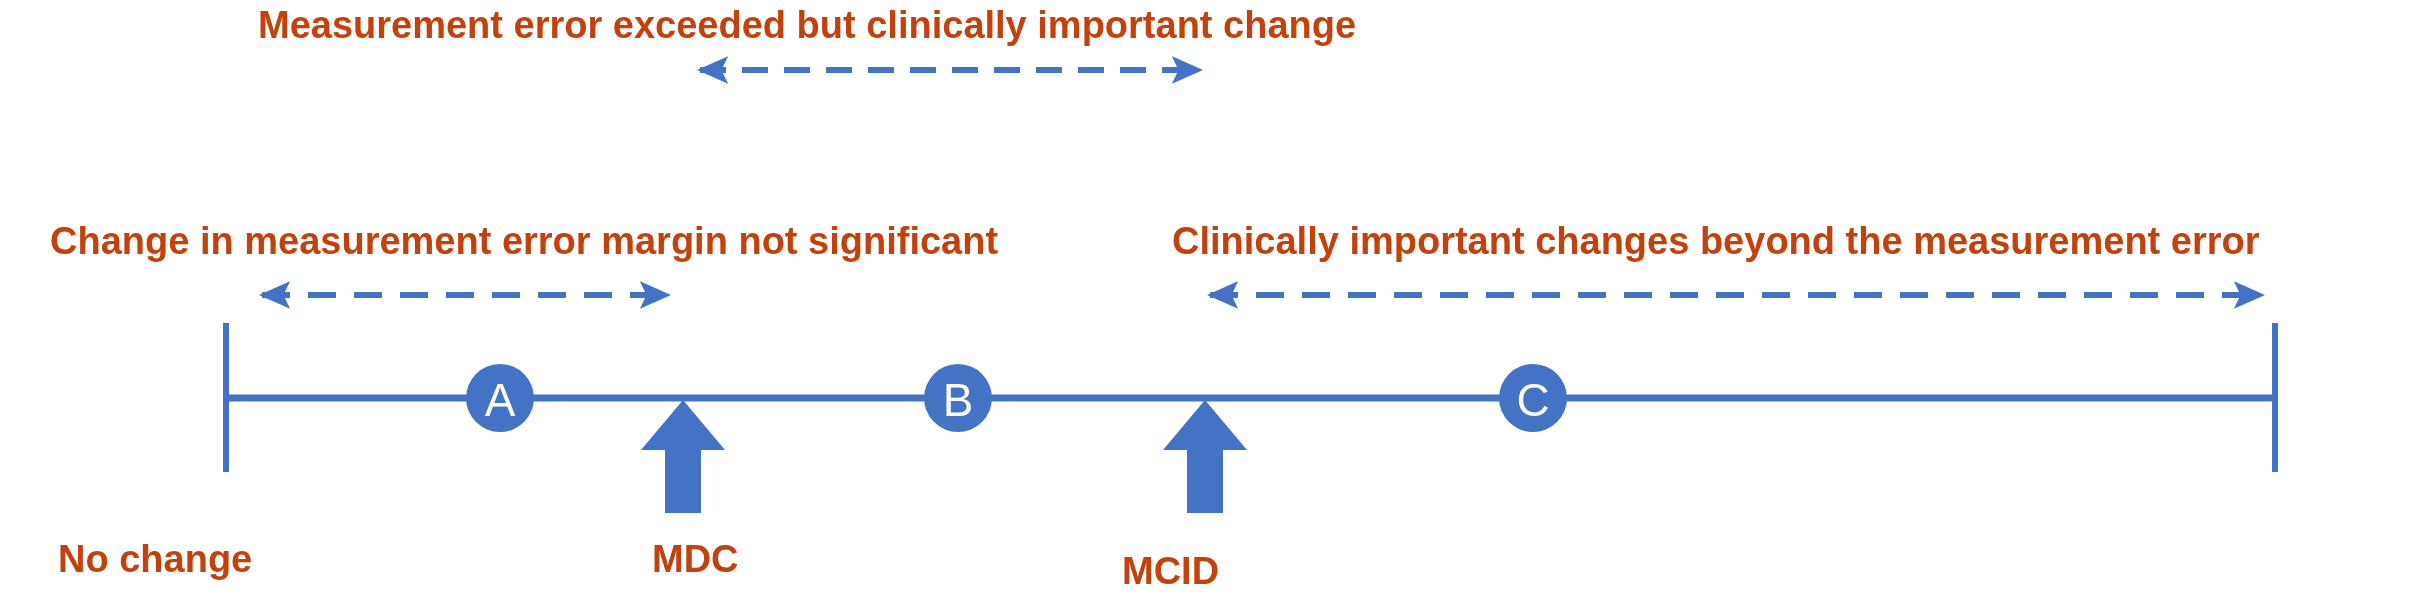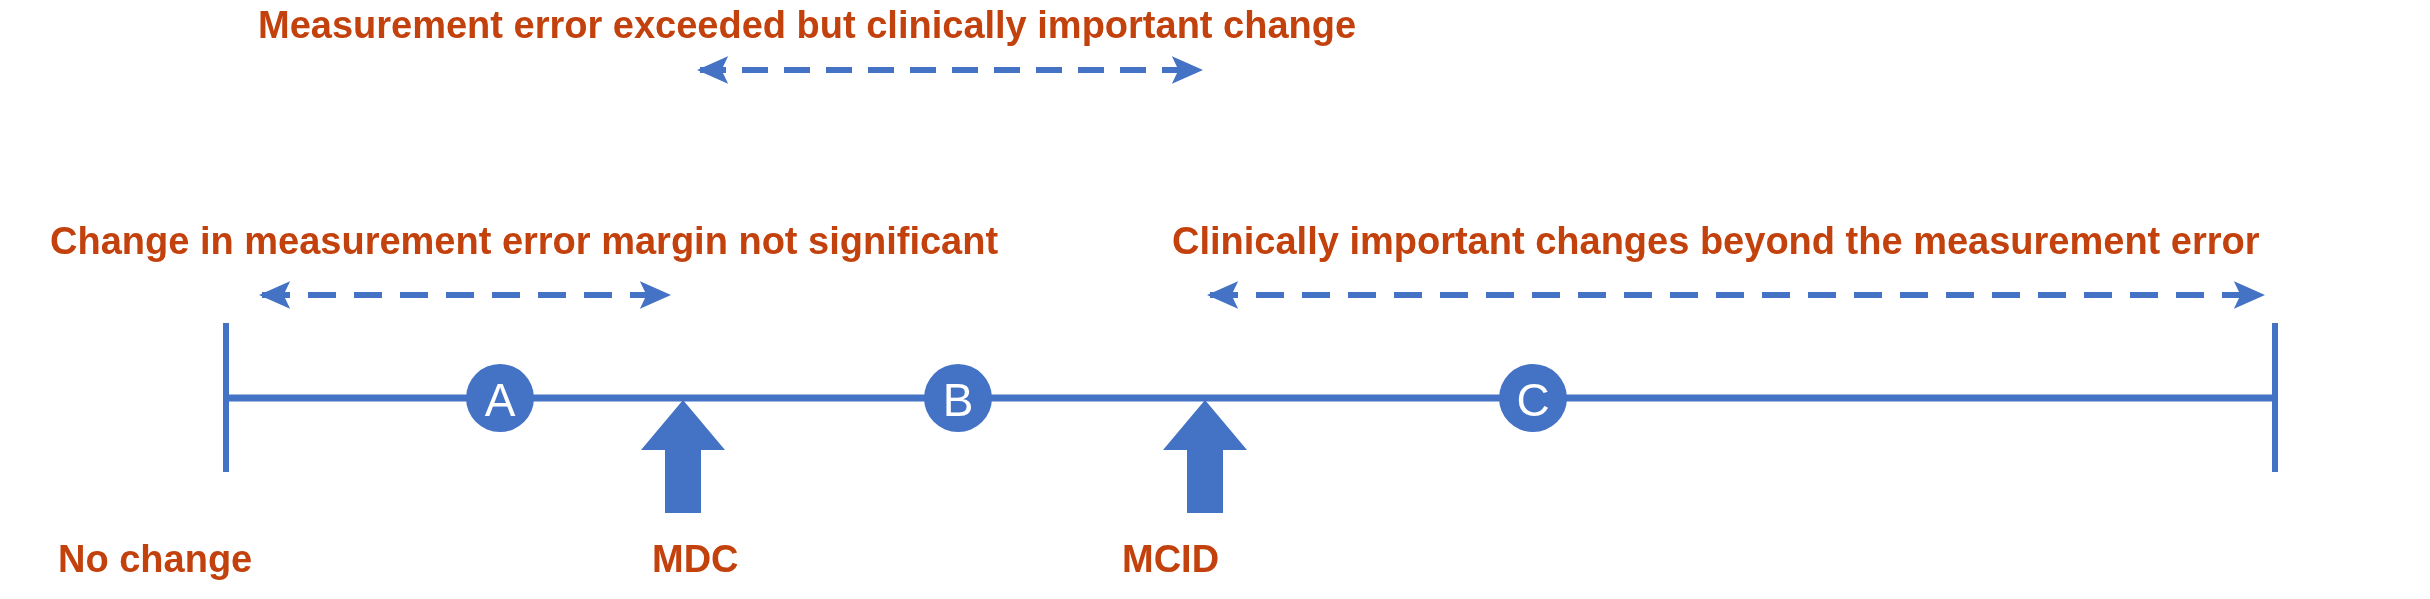--- a/index.html
+++ b/index.html
@@ -66,21 +66,21 @@
   <div class="txt caption-top" style="left: 258px;">Measurement error exceeded but clinically important change</div>
 
   <div class="txt caption-mid" style="left: 18px; margin-left: 32px;">Change in measurement error margin not significant</div>
 
   <div class="txt axis-label" style="left: 58px;">No change</div>
 
   <div class="txt caption-mid" style="left: 1172px;">Clinically important changes beyond the measurement error</div>
 
   <div class="txt tick-label" style="left: 613px; margin-left: 39px;">MDC</div>
 
-  <div class="txt tick-label" style="left: 1122px;">MCID</div>
+  <div class="txt tick-label" style="left: 1122px; margin-top: 12px;">MCID</div>
 
 
   <svg class="layer" viewBox="0 0 2430 599" xmlns="http://www.w3.org/2000/svg">
 
     <defs>
       <marker id="ah-right" viewBox="0 0 10 10" refX="9" refY="5" markerWidth="5.2" markerHeight="5.2" orient="auto-start-reverse">
         <path d="M 0 0.6 L 10 5 L 0 9.4 L 2.1 5 Z" fill="#4472C4"></path>
       </marker>
       <marker id="ah-left" viewBox="0 0 10 10" refX="9" refY="5" markerWidth="5.2" markerHeight="5.2" orient="auto-start-reverse">
         <path d="M 0 0.6 L 10 5 L 0 9.4 L 2.1 5 Z" fill="#4472C4"></path>

